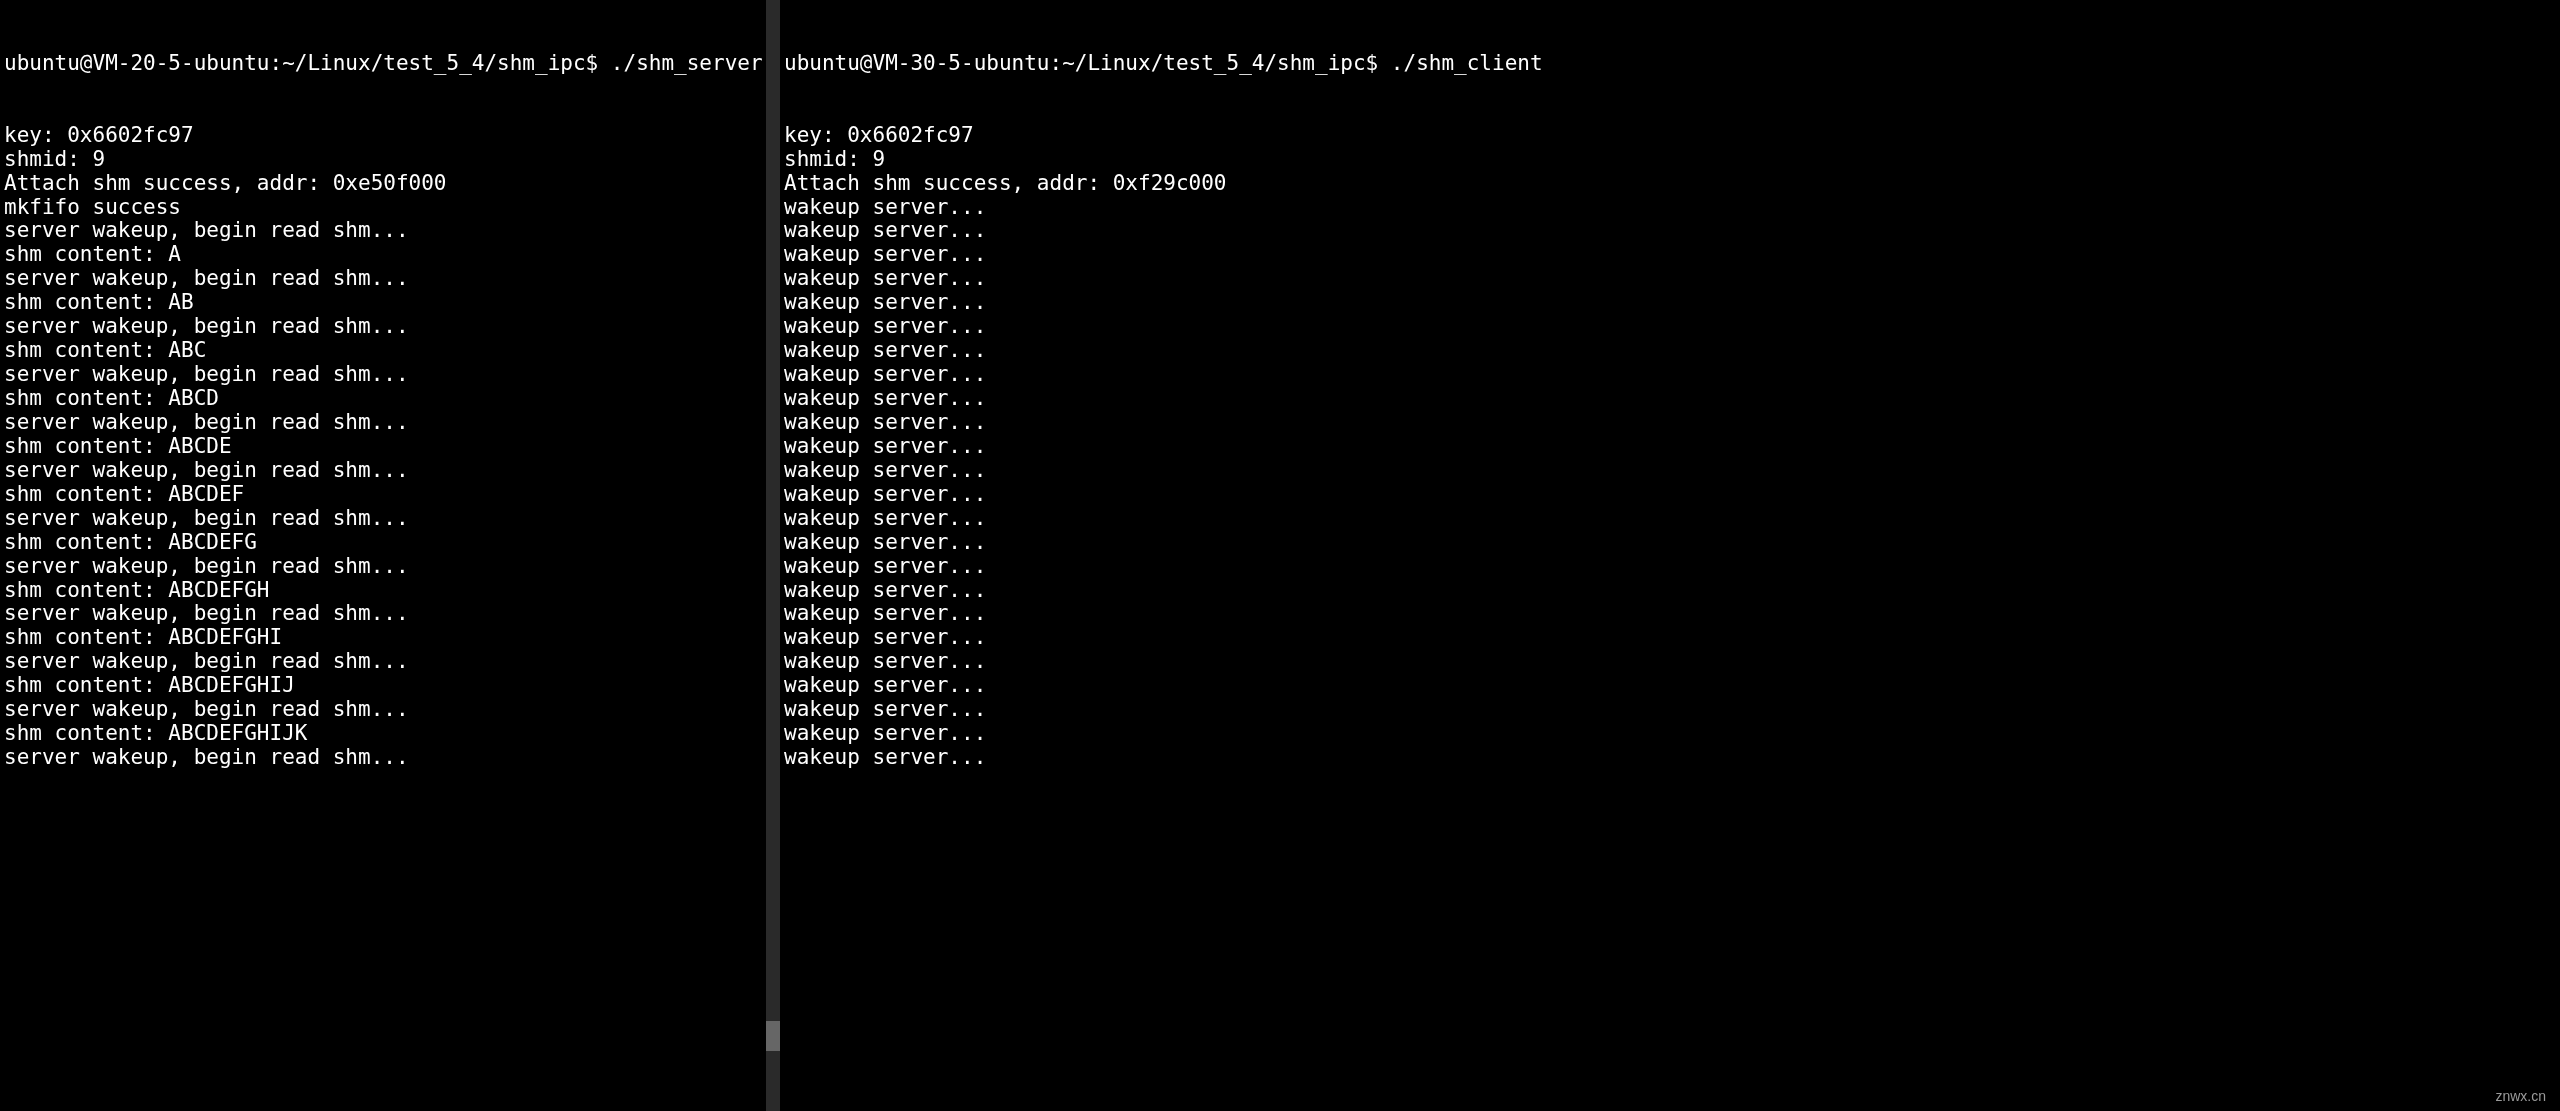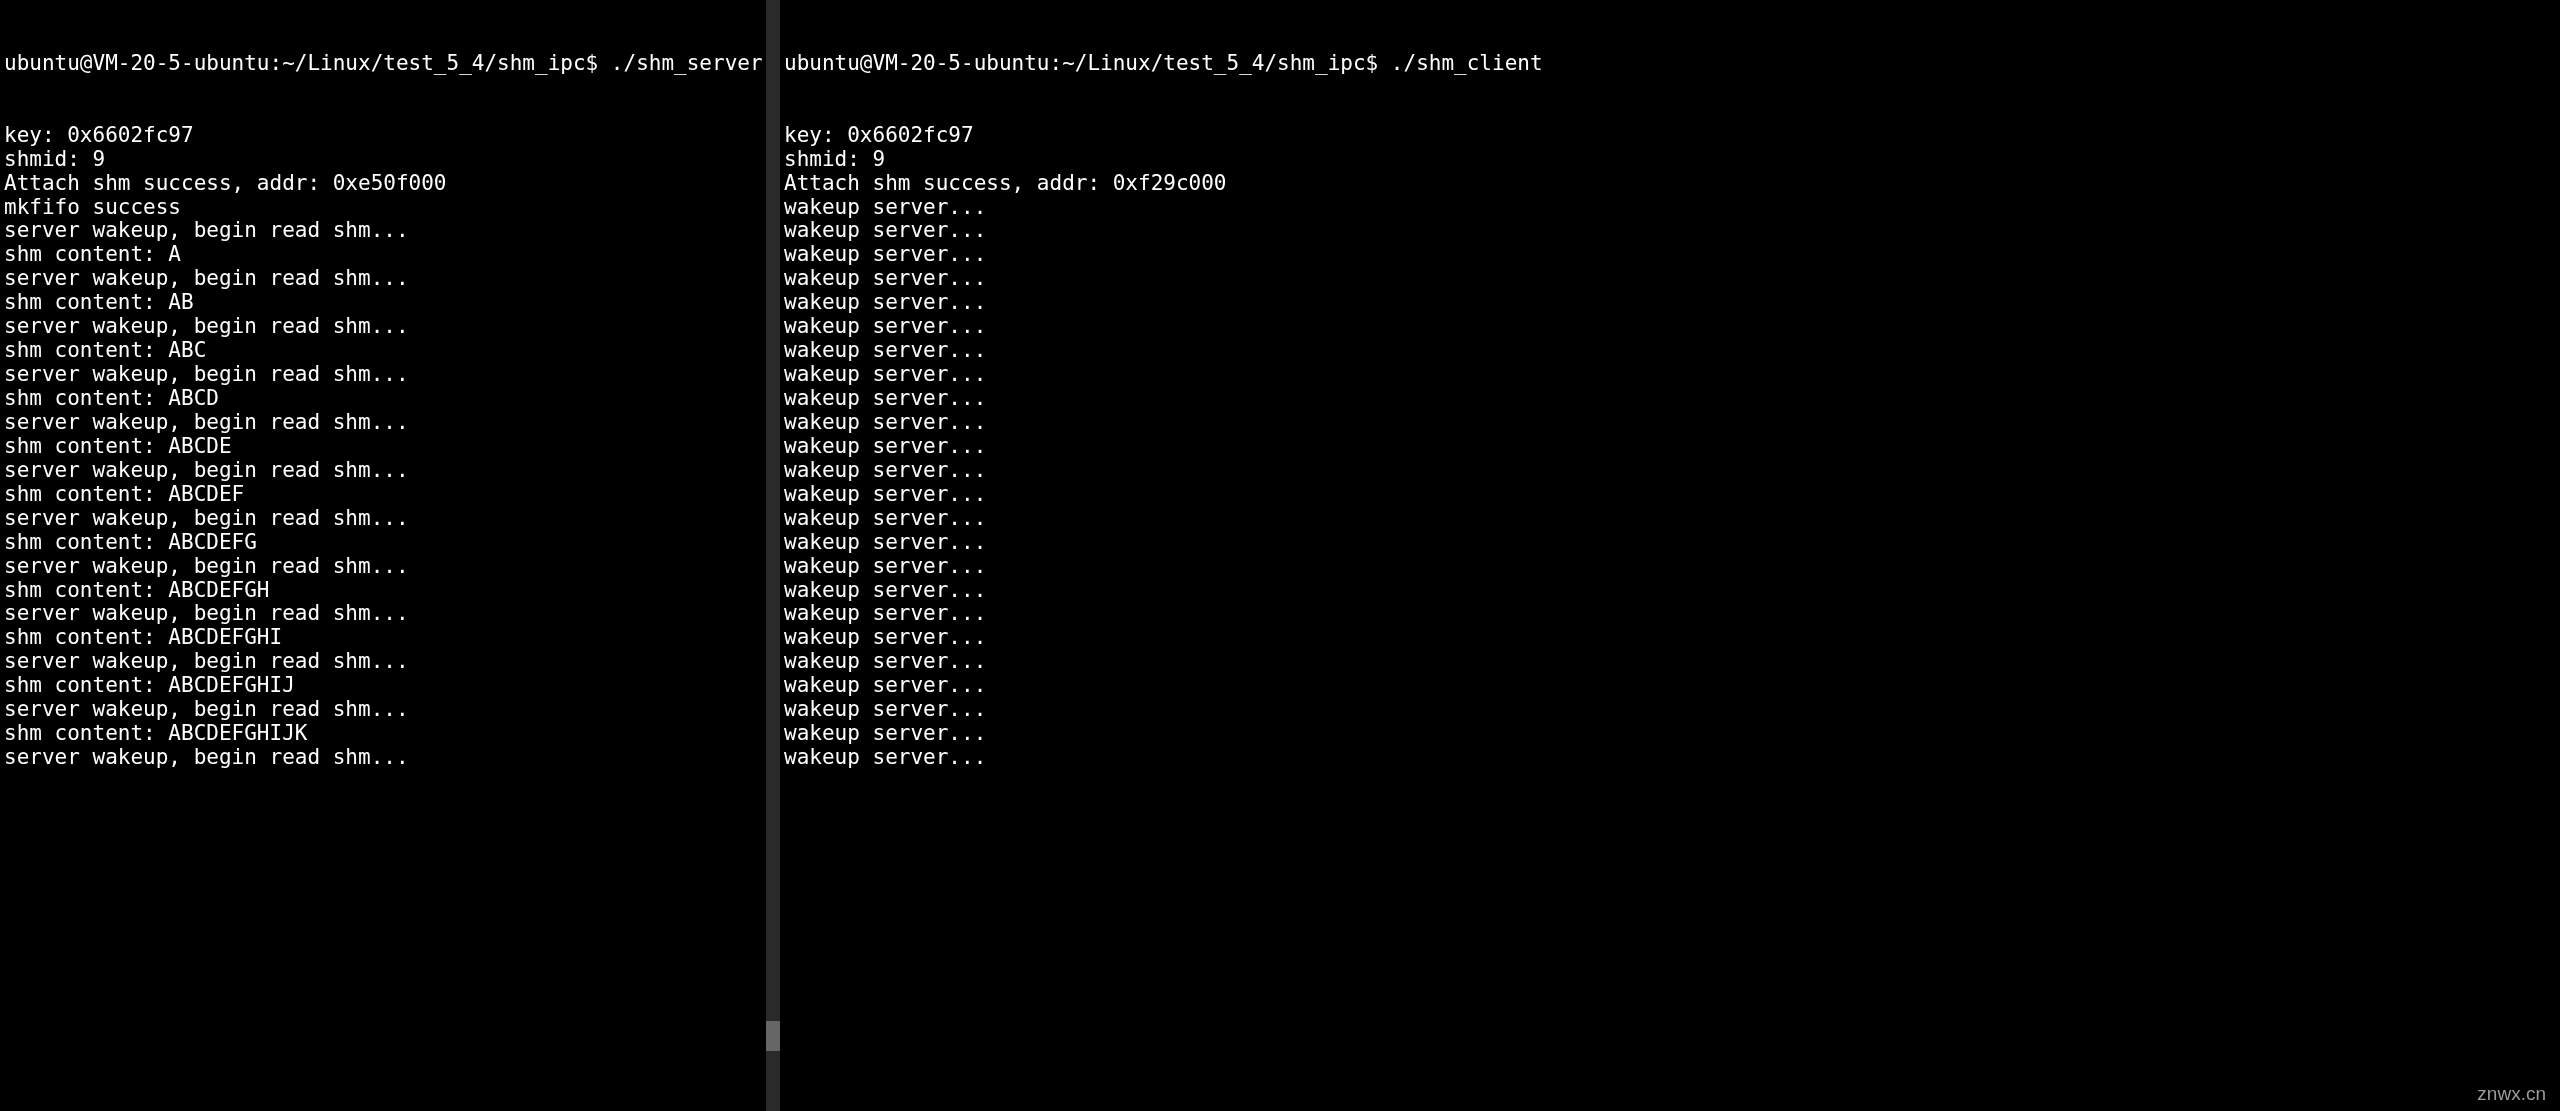--- a/index.html
+++ b/index.html
@@ -48,34 +48,34 @@
     .scrollbar-thumb {
       background: #666666;
       width: 100%;
       position: absolute;
     }
     .watermark {
       position: absolute;
       bottom: 6px;
       right: 14px;
       color: #9a9a9a;
-      font-size: 19px;
+      font-size: 14px;
       font-family: Arial, sans-serif;
       z-index: 10;
     }
   </style>
 </head>
 <body>
 
 <div class="terminal-pane terminal-left">
   <div class="prompt-line">ubuntu@VM-20-5-ubuntu:~/Linux/test_5_4/shm_ipc$ ./shm_server</div>
   <div id="left-lines"><div class="output-line">key: 0x6602fc97</div><div class="output-line">shmid: 9</div><div class="output-line">Attach shm success, addr: 0xe50f000</div><div class="output-line">mkfifo success</div><div class="output-line">server wakeup, begin read shm...</div><div class="output-line">shm content: A</div><div class="output-line">server wakeup, begin read shm...</div><div class="output-line">shm content: AB</div><div class="output-line">server wakeup, begin read shm...</div><div class="output-line">shm content: ABC</div><div class="output-line">server wakeup, begin read shm...</div><div class="output-line">shm content: ABCD</div><div class="output-line">server wakeup, begin read shm...</div><div class="output-line">shm content: ABCDE</div><div class="output-line">server wakeup, begin read shm...</div><div class="output-line">shm content: ABCDEF</div><div class="output-line">server wakeup, begin read shm...</div><div class="output-line">shm content: ABCDEFG</div><div class="output-line">server wakeup, begin read shm...</div><div class="output-line">shm content: ABCDEFGH</div><div class="output-line">server wakeup, begin read shm...</div><div class="output-line">shm content: ABCDEFGHI</div><div class="output-line">server wakeup, begin read shm...</div><div class="output-line">shm content: ABCDEFGHIJ</div><div class="output-line">server wakeup, begin read shm...</div><div class="output-line">shm content: ABCDEFGHIJK</div><div class="output-line">server wakeup, begin read shm...</div></div>
   <div class="scrollbar" style="top:0;height:100%;">
     <div class="scrollbar-thumb" style="bottom:60px;height:30px;"></div>
   </div>
 </div>
 
 <div class="terminal-pane terminal-right">
-  <div class="prompt-line">ubuntu@VM-20-5-ubuntu:~/Linux/test_5_4/shm_ipc$ ./shm_client</div>
+  <div class="prompt-line">ubuntu@VM-30-5-ubuntu:~/Linux/test_5_4/shm_ipc$ ./shm_client</div>
   <div id="right-lines"><div class="output-line">key: 0x6602fc97</div><div class="output-line">shmid: 9</div><div class="output-line">Attach shm success, addr: 0xf29c000</div><div class="output-line">wakeup server...</div><div class="output-line">wakeup server...</div><div class="output-line">wakeup server...</div><div class="output-line">wakeup server...</div><div class="output-line">wakeup server...</div><div class="output-line">wakeup server...</div><div class="output-line">wakeup server...</div><div class="output-line">wakeup server...</div><div class="output-line">wakeup server...</div><div class="output-line">wakeup server...</div><div class="output-line">wakeup server...</div><div class="output-line">wakeup server...</div><div class="output-line">wakeup server...</div><div class="output-line">wakeup server...</div><div class="output-line">wakeup server...</div><div class="output-line">wakeup server...</div><div class="output-line">wakeup server...</div><div class="output-line">wakeup server...</div><div class="output-line">wakeup server...</div><div class="output-line">wakeup server...</div><div class="output-line">wakeup server...</div><div class="output-line">wakeup server...</div><div class="output-line">wakeup server...</div><div class="output-line">wakeup server...</div></div>
 </div>
 
 <div class="watermark">znwx.cn</div>
 
 </body></html>

